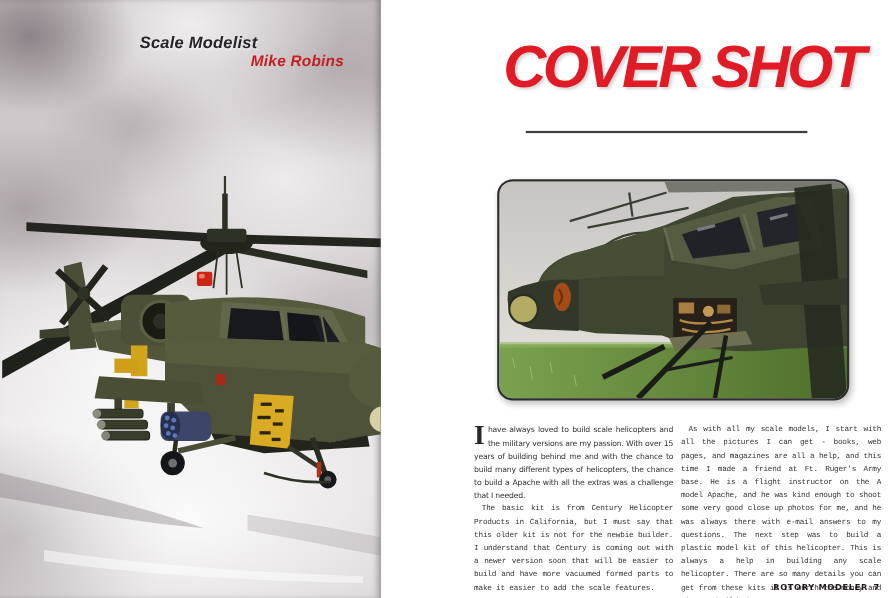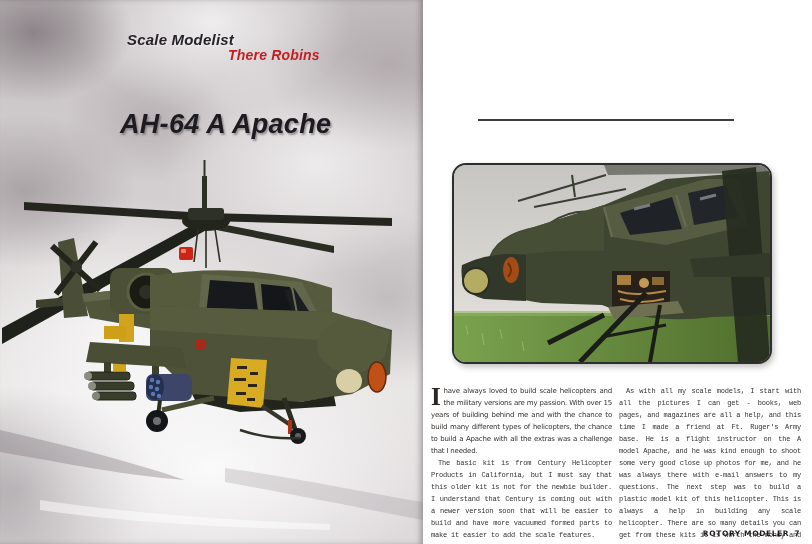--- a/index.html
+++ b/index.html
@@ -2,21 +2,21 @@
 <html><head>
 <meta charset="utf-8">
 <style>
   html,body{margin:0;padding:0;background:#ffffff;}
   .spread{
     position:relative;width:812px;height:544px;overflow:hidden;
     background:#ffffff;font-family:"DejaVu Sans",sans-serif;
   }
   
   .left-page{
-    position:absolute;left:0;top:0;width:423px;height:544px;overflow:hidden;
+    position:absolute;left:0;top:0;width:346px;height:544px;overflow:hidden;
     background-color:#cfc9ca;
     background-image:
       radial-gradient(140px 100px at 8% 6%, rgba(90,80,86,.55), transparent 70%),
       radial-gradient(200px 130px at 50% 4%, rgba(255,255,255,.70), transparent 70%),
       radial-gradient(180px 120px at 92% 12%, rgba(150,140,145,.45), transparent 70%),
       radial-gradient(220px 160px at 75% 30%, rgba(255,255,255,.60), transparent 70%),
       radial-gradient(160px 110px at 6% 35%, rgba(122,112,118,.45), transparent 70%),
       radial-gradient(120px 90px at 35% 22%, rgba(148,138,144,.35), transparent 70%),
       radial-gradient(260px 200px at 30% 62%, rgba(255,255,255,.75), transparent 70%),
       radial-gradient(150px 120px at 92% 55%, rgba(140,132,136,.35), transparent 70%),
@@ -195,26 +195,26 @@
         <path d="M284,398 L296,432" stroke="#2a2d22" stroke-width="5"></path>
         <path d="M262,406 L292,426" stroke="#33362a" stroke-width="4"></path>
         <rect x="288" y="420" width="4" height="14" fill="#b03218"></rect>
         <circle cx="298" cy="436" r="8" fill="#17181a"></circle>
         <circle cx="298" cy="436" r="3" fill="#636363"></circle>
         <path d="M240,430 Q270,440 300,438" stroke="#2e3126" stroke-width="2.5" fill="none"></path>
       </g>
     </svg>
 
     <div class="kicker">Scale Modelist</div>
-    <div class="author">There Robins</div>
-    <div class="heli-title">AH-64 A Apache</div>
+    <div class="author">Mike Robins</div>
   </div>
 
   <div class="right-page">
 
+    <h1 class="cover-title">COVER SHOT</h1>
     <div class="title-rule"></div>
 
     <div class="photo-frame">
       <svg width="316" height="197" viewBox="0 0 316 197" aria-hidden="true">
         <defs>
           <linearGradient id="sky" x1="0" y1="0" x2="0" y2="1">
             <stop offset="0" stop-color="#c6c5c1"></stop>
               <stop offset="1" stop-color="#e0ddd8"></stop>
           </linearGradient>
           <linearGradient id="grass" x1="0" y1="0" x2="1" y2="0">

